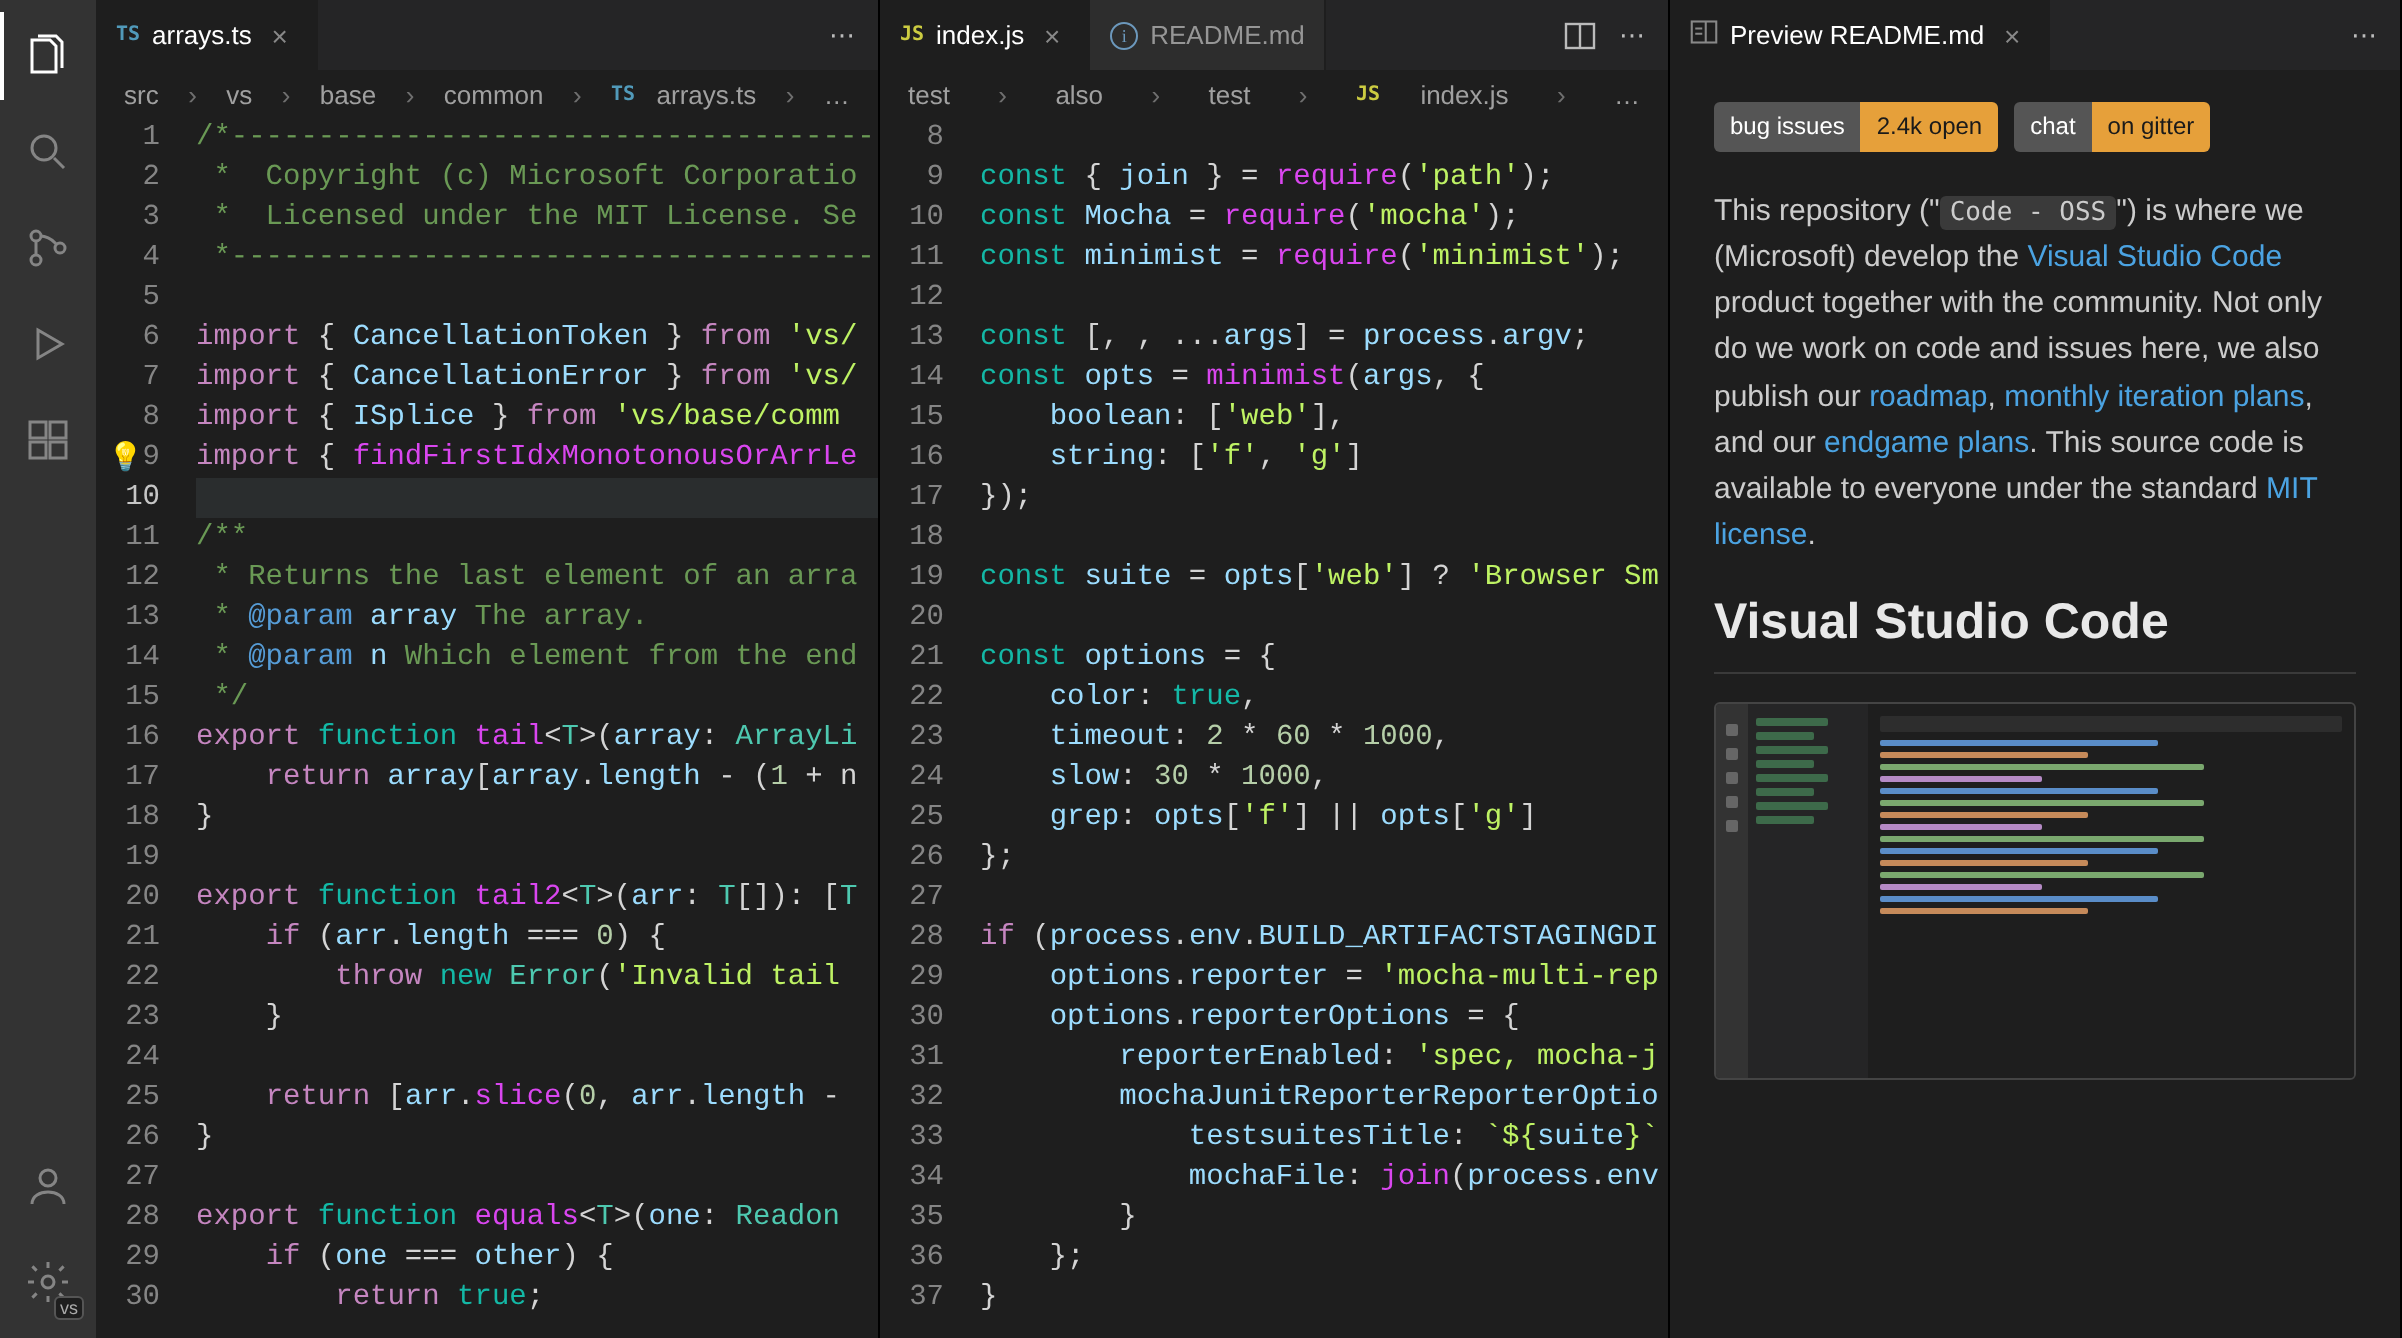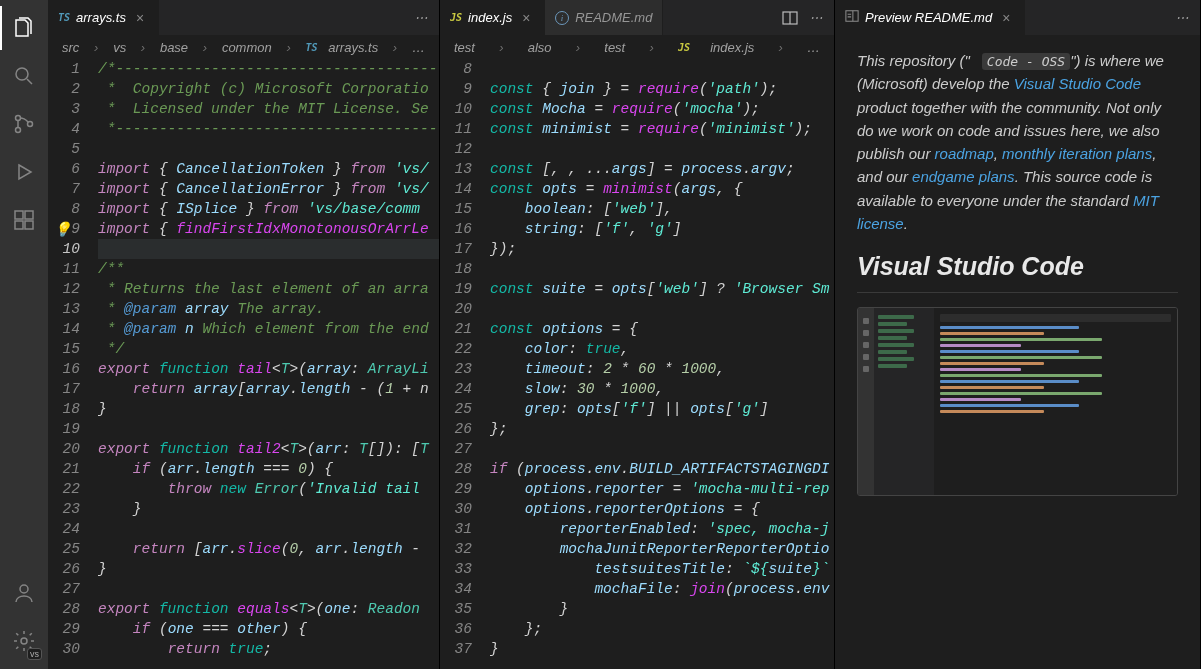--- a/index.html
+++ b/index.html
@@ -36,21 +36,20 @@
   .activity-bottom .badge { position:absolute; bottom:3px; right:6px; font-size:9px; background:#1e1e1e; border:1px solid #555; border-radius:3px; padding:0 2px; color:#aaa;}
   
   .editors {
     flex: 1;
     display: flex;
     min-width:0;
   }
   .editor-group {
     display:flex; flex-direction:column; min-width:0;
     border-right:1px solid #000;
-    font-style:italic;
   }
   .eg1 { width: 392px; }
   .eg2 { width: 395px; }
   .eg3 { flex:1; }
   .tabs {
     height: 35px;
     background:#252526;
     display:flex; align-items:stretch;
     position:relative;
   }
@@ -103,39 +102,39 @@
     flex:1; white-space:pre; overflow:hidden;
     color:#d4d4d4;
   }
   .code .row { height:20px; }
   .code .row.hl { background:#2a2d2e; }
   
   .c-cm { color:#6a9955; }       
   .c-kw { color:#c586c0; }       
   .c-ty { color:#4ec9b0; }       
   .c-fn { color:#d946ef; }       
-  .c-st { color:#5eead4; }       
+  .c-st { color:#bef264; }       
   .c-nm { color:#b5cea8; }       
   .c-pr { color:#9cdcfe; }       
   .c-bl { color:#14b8a6; }       
   .c-op { color:#d4d4d4; }
   .c-tag { color:#569cd6; }      
   .lightbulb { position:absolute; left:6px; top:161px; color:#ffcc00; font-size:14px;}
   
   .preview {
     flex:1; background:#1e1e1e; padding: 14px 22px; overflow:hidden;
     font-size:15px; line-height:1.55; color:#cccccc;
   }
   .badges { display:flex; gap:8px; margin-bottom:18px; margin-top:2px;}
   .badge-pill { display:flex; font-size:12px; border-radius:3px; overflow:hidden;}
   .badge-left { background:#555555; color:#fff; padding:3px 8px;}
   .badge-right { background:#e6a03a; color:#1a1a1a; padding:3px 8px; font-weight:500;}
   .preview h2 { font-size:25px; font-weight:600; color:#e8e8e8; margin:12px 0 14px; border-bottom:1px solid #3a3a3a; padding-bottom:6px;}
   .preview a { color:#4ba3e2; text-decoration:none; }
-  .preview code { font-family:Consolas,monospace; background:#3a3a3a; padding:1px 5px; border-radius:3px; font-size:13px;margin-left:12px;}
+  .preview code { font-family:Consolas,monospace; background:#3a3a3a; padding:1px 5px; border-radius:3px; font-size:13px;}
   .preview .pimg {
     margin-top:14px; width:100%; aspect-ratio: 1.7;
     background:#222225; border:1px solid #444; border-radius:3px;
     position:relative; overflow:hidden;
     display:flex;
   }
   .pimg .pab {width:16px;background:#333;display:flex;flex-direction:column;padding-top:10px;gap:6px;align-items:center;}
   .pimg .pab i{width:6px;height:6px;background:#666;border-radius:1px;display:block;}
   .pimg .psd{width:60px;background:#252526;padding:4px;}
   .pimg .psd .ln2{height:4px;background:#3d6a4a;margin:3px 0;border-radius:1px;}
@@ -350,20 +349,30 @@
             </svg>
         </span>
         <span>Preview README.md</span>
         <span class="close">×</span>
       </div>
       <div class="tab-actions">
         <span class="tab-action-icon">⋯</span>
       </div>
     </div>
     <div class="preview">
+      <div class="badges">
+        <div class="badge-pill">
+          <span class="badge-left">bug issues</span>
+          <span class="badge-right">2.4k open</span>
+        </div>
+        <div class="badge-pill">
+          <span class="badge-left">chat</span>
+          <span class="badge-right">on gitter</span>
+        </div>
+      </div>
       <p>
         <span>This repository ("</span><code>Code - OSS</code><span>") is where we (Microsoft) develop the </span><a>Visual Studio Code</a><span> product together with the community. Not only do we work on code and issues here, we also publish our </span><a>roadmap</a><span>, </span><a>monthly iteration plans</a><span>, and our </span><a>endgame plans</a><span>. This source code is available to everyone under the standard </span><a>MIT license</a><span>.</span>
       </p>
       <h2>Visual Studio Code</h2>
       <div class="pimg">
         <div class="pab">
             <i></i>
             <i></i>
             <i></i>
             <i></i>

